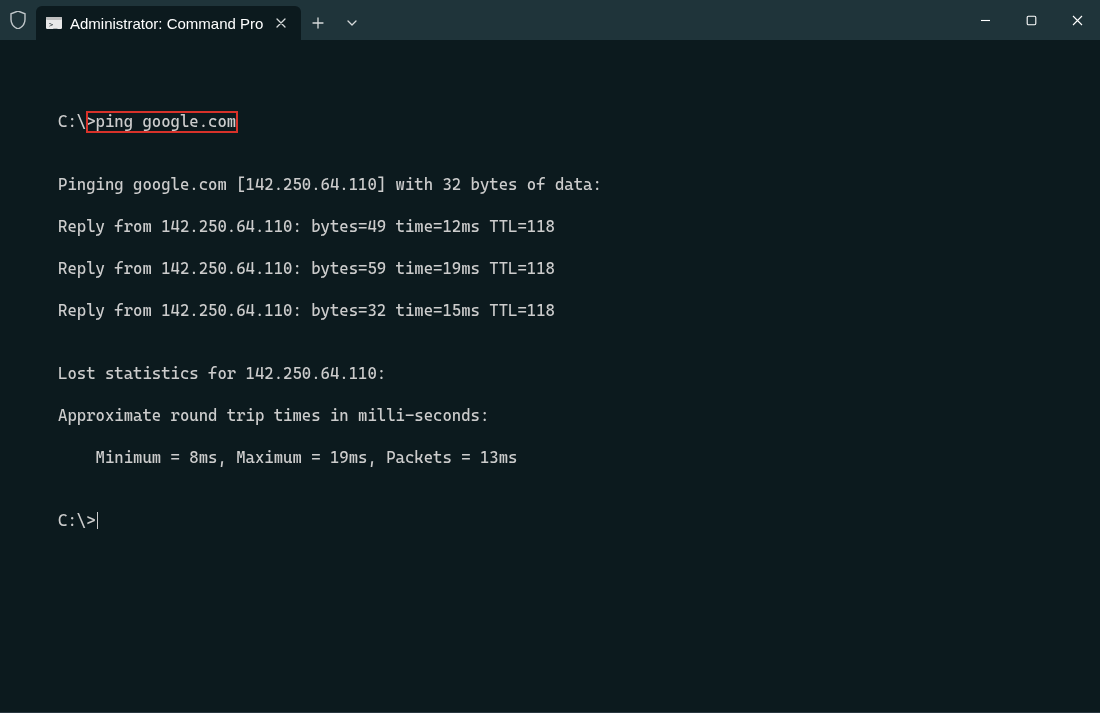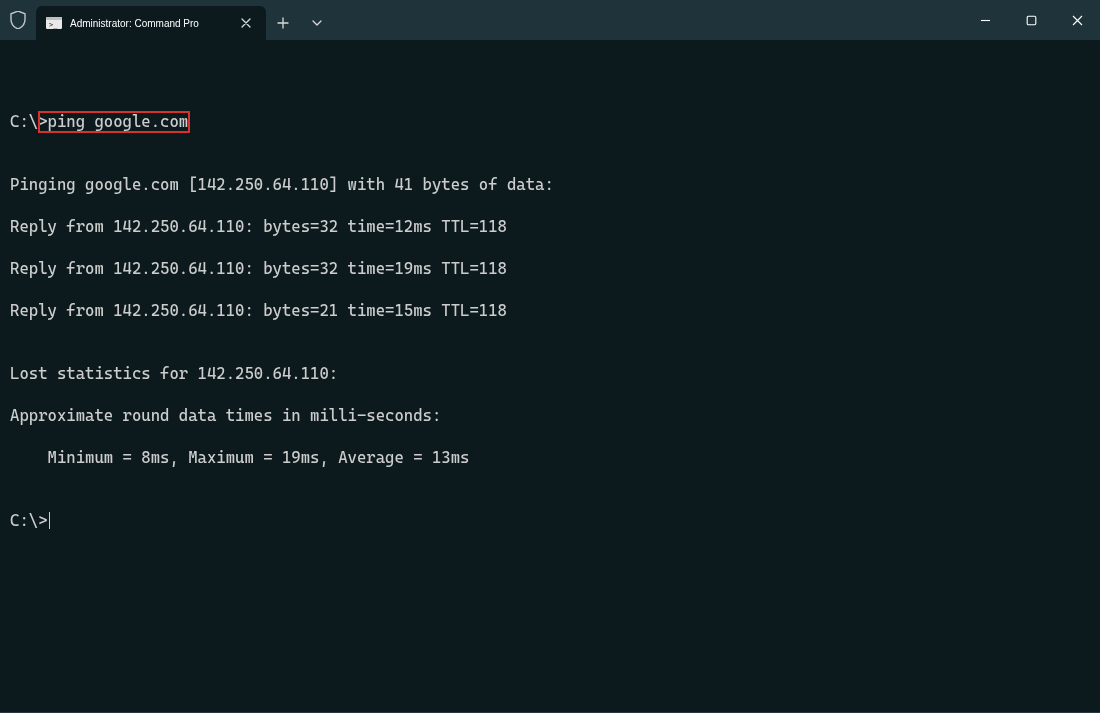--- a/index.html
+++ b/index.html
@@ -2,27 +2,27 @@
 <html><head>
   <meta charset="utf-8">
   <style>
     * { margin:0; padding:0; box-sizing:border-box; }
     html,body{ width:1100px; height:713px; overflow:hidden; background:#0c1a1e; font-family:"Segoe UI",sans-serif; }
     .window{ width:1100px; height:713px; background:#0c1a1e; display:flex; flex-direction:column; border-bottom:1px solid #2a3740;}
     .titlebar{ height:40px; background:#1f343a; display:flex; align-items:center; overflow:hidden;}
     .app-icon{ width:36px; height:40px; display:flex; align-items:center; justify-content:center;}
     .tab{ height:34px; margin-top:6px; background:#0c1a1e; border-radius:6px 6px 0 0; display:flex; align-items:center; padding:0 10px; gap:8px; min-width:230px;}
     .tab-icon{ width:16px; height:16px; display:flex; align-items:center; justify-content:center;}
-    .tab-title{ color:#ffffff; font-size:10px; flex:1; white-space:nowrap; overflow:hidden;}
+    .tab-title{ color:#ffffff; font-size:15px; flex:1; white-space:nowrap; overflow:hidden;}
     .tab-close{ width:20px; height:20px; display:flex; align-items:center; justify-content:center; border-radius:3px; color:#cfd6d8; cursor:pointer;}
     .new-tab,.tab-drop{ width:34px; height:34px; margin-top:6px; display:flex; align-items:center; justify-content:center; color:#cfd6d8; cursor:pointer;}
     .spacer{ flex:1; }
     .win-controls{ display:flex; height:40px; }
     .win-btn{ width:46px; height:40px; display:flex; align-items:center; justify-content:center; color:#ffffff; cursor:pointer;}
-    .terminal{ flex:1; background:#0c1a1e; padding:8px 10px 10px 10px; font-family:Consolas,"Cascadia Mono",monospace; font-size:16px; line-height:21px; color:#cccccc; white-space:pre; position:relative;}
+    .terminal{ flex:1; background:#0c1a1e; padding:8px 10px 10px 10px; font-family:Consolas,"Cascadia Mono",monospace; font-size:16px; line-height:21px; color:#cccccc; white-space:pre; position:relative;margin-left:48px;}
     .highlight-box{ position:absolute; border:2px solid #d8322a; top:71px; left:38px; width:152px; height:22px; pointer-events:none;}
     .cursor{ display:inline-block; width:1px; height:17px; background:#cccccc; vertical-align:-3px; margin-left:1px;}
     svg{ display:block; }
   </style>
 </head>
 <body>
 
 <div class="window">
   <div class="titlebar">
     <div class="app-icon">
@@ -73,25 +73,25 @@
           </svg>
       </div>
     </div>
   </div>
 
   <div class="terminal">
 <div></div>
 <div></div>
 <div><span>C:\&gt;</span><span>ping google.com</span></div>
 <div></div>
-<div>Pinging google.com [142.250.64.110] with 41 bytes of data:</div>
-<div>Reply from 142.250.64.110: bytes=32 time=12ms TTL=118</div>
-<div>Reply from 142.250.64.110: bytes=32 time=19ms TTL=118</div>
-<div>Reply from 142.250.64.110: bytes=21 time=15ms TTL=118</div>
+<div>Pinging google.com [142.250.64.110] with 32 bytes of data:</div>
+<div>Reply from 142.250.64.110: bytes=49 time=12ms TTL=118</div>
+<div>Reply from 142.250.64.110: bytes=59 time=19ms TTL=118</div>
+<div>Reply from 142.250.64.110: bytes=32 time=15ms TTL=118</div>
 <div></div>
 <div>Lost statistics for 142.250.64.110:</div>
-<div>Approximate round data times in milli-seconds:</div>
-<div>    Minimum = 8ms, Maximum = 19ms, Average = 13ms</div>
+<div>Approximate round trip times in milli-seconds:</div>
+<div>    Minimum = 8ms, Maximum = 19ms, Packets = 13ms</div>
 <div></div>
 <div><span>C:\&gt;</span><span class="cursor"></span></div>
     <div class="highlight-box"></div>
   </div>
 </div>
 
 </body></html>

